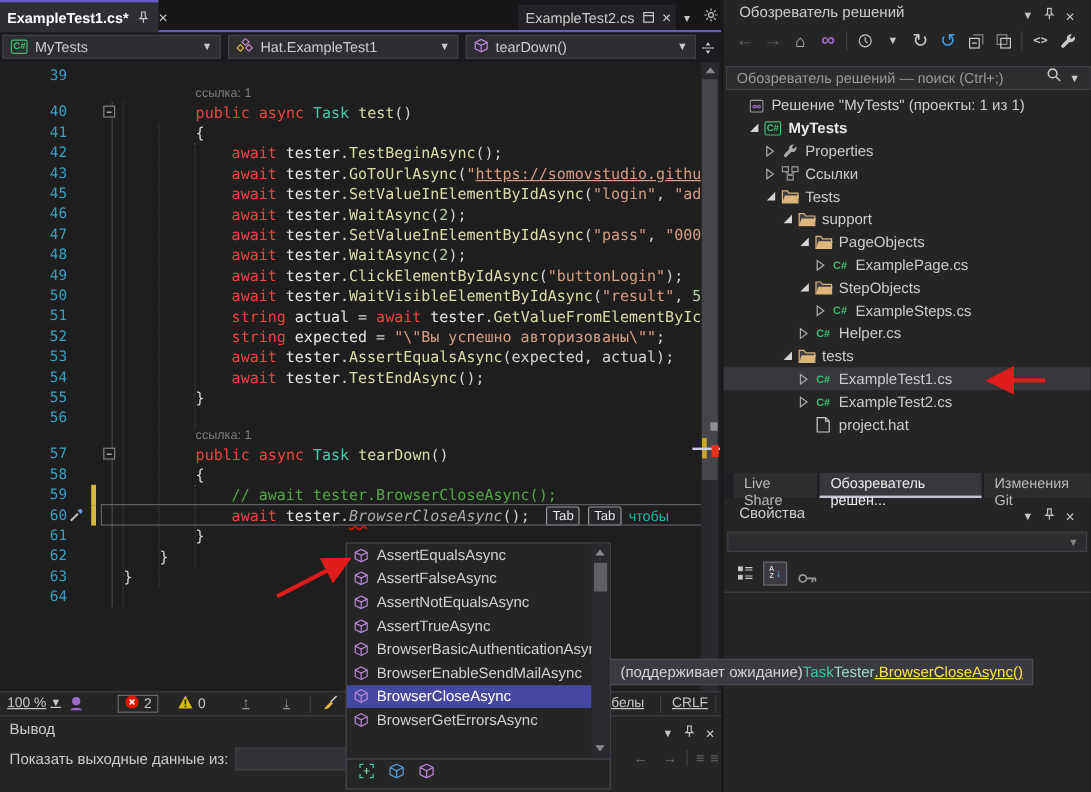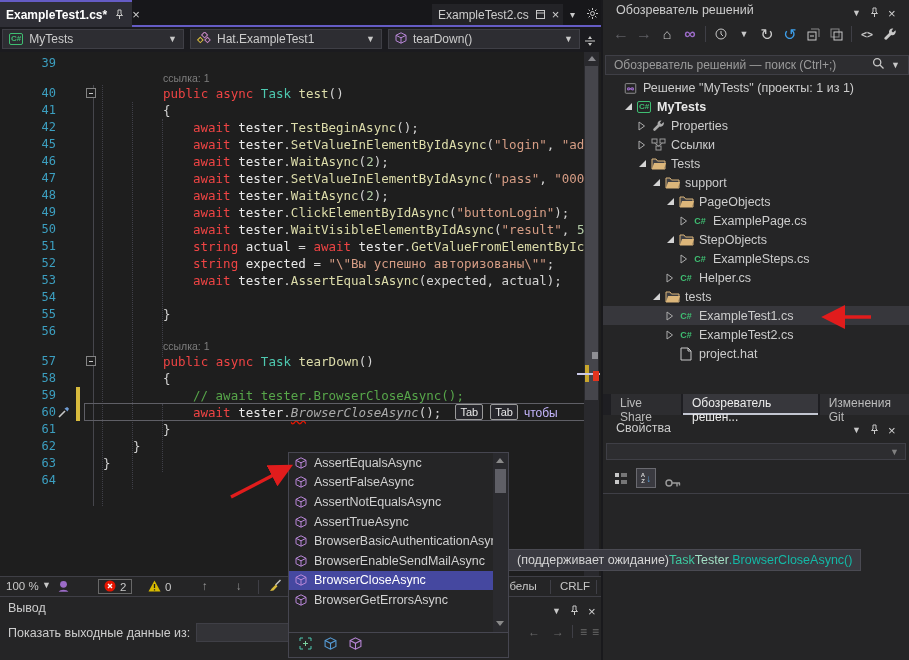--- a/index.html
+++ b/index.html
@@ -53,36 +53,36 @@
   .crow.cur::after{content:"";position:absolute;left:84px;right:2px;top:-1px;bottom:0;
     border:1px solid #5F5F66;pointer-events:none;}
   .lens{height:13px;line-height:13px;font:10.5px "Liberation Sans",sans-serif;color:#7E7E7E;}
   .tk.kw{color:#ef4444;} .tk.ty{color:#4EC9B0;} .tk.me{color:#DCDCAA;} .tk.st{color:#D69D85;}
   .tk.nu{color:#B5CEA8;} .tk.cm{color:#57A64A;} .tk.pl{color:#D4D4D4;} .tk.va{color:#E8E8E8;}
   .tk.gh{color:#ABABAB;font-style:italic;}
   .tk.ur{color:#D69D85;text-decoration:underline;}
   .tk.sq{text-decoration:underline;text-decoration-style:wavy;text-decoration-color:#E51400;text-underline-offset:3px;}
   .kbd{display:inline-block;border:1px solid #9A9A9A;border-radius:2px;padding:0 4px;margin-left:7px;
     font:11px/14px "Liberation Sans",sans-serif;color:#E8E8E8;vertical-align:1px;background:#26262B;}
-  .hinttx{color:#c4b5fd;font:12px "Liberation Sans",sans-serif;margin-left:6px;}
+  .hinttx{color:#14b8a6;font:12px "Liberation Sans",sans-serif;margin-left:6px;}
 
   
   #vsb{position:absolute;left:584px;top:52px;width:15px;height:524px;background:#29292D;}
   #vsb-thumb{position:absolute;left:585px;top:66px;width:13px;height:334px;background:#45454B;}
   #vsb-up{position:absolute;left:588px;top:56px;width:0;height:0;border-left:4px solid transparent;
     border-right:4px solid transparent;border-bottom:5px solid #86868B;}
   #mark-gray{position:absolute;left:592px;top:352px;width:6px;height:7px;background:#8F8F94;}
   #mark-yellow{position:absolute;left:585px;top:365px;width:4px;height:17px;background:#C8A62C;}
   #mark-caret{position:absolute;left:577px;top:373px;width:23px;height:2px;background:#C9C9E8;}
   #mark-red{position:absolute;left:593px;top:371px;width:6px;height:10px;background:#E5341E;}
 
   
   #estatus{position:absolute;left:0;top:576px;width:601px;height:20px;background:#252526;
     border-top:1px solid #3F3F46;font-size:11.5px;color:#C8C8C8;}
-  #estatus .it{position:absolute;top:3px;}
+  #estatus .it{position:absolute;top:3px;text-decoration:underline;}
   #errbox{position:absolute;left:98px;top:2px;height:15px;border:1px solid #686868;
     display:flex;align-items:center;gap:4px;padding:0 5px;}
   #warnit{position:absolute;left:148px;top:2px;height:15px;display:flex;align-items:center;gap:4px;}
   .sep{position:absolute;width:1px;height:14px;background:#3F3F46;top:3px;}
 
   
   #output{position:absolute;left:0;top:596px;width:601px;height:64px;background:#252526;border-top:1px solid #3F3F46;}
   #output .title{position:absolute;left:8px;top:4px;font-size:12.5px;color:#CCC;}
   #out-combo{position:absolute;left:196px;top:26px;width:224px;height:19px;background:#333337;border:1px solid #3F3F46;}
   #output .lbl{position:absolute;left:8px;top:29px;font-size:12.5px;color:#CCC;}
@@ -131,21 +131,21 @@
     border-right:4px solid transparent;border-bottom:5px solid #8A8A8A;}
   #pop-sb .thumb{position:absolute;left:2px;top:16px;width:11px;height:24px;background:#5F5F66;}
   #pop-sb .dn{position:absolute;left:3px;bottom:6px;width:0;height:0;border-left:4px solid transparent;
     border-right:4px solid transparent;border-top:5px solid #8A8A8A;}
   #popfooter{position:absolute;left:288px;top:632px;width:221px;height:26px;background:#252526;
     border:1px solid #464650;display:flex;align-items:center;gap:12px;padding-left:10px;z-index:50;}
 
   
   #qtip{position:absolute;left:508px;top:549px;height:22px;background:#3A3A41;border:1px solid #4A4A52;
     display:flex;align-items:center;padding:0 8px;font-size:12.5px;white-space:nowrap;z-index:48;}
-  #qtip .t1{color:#D4D4D4;} #qtip .t2{color:#3DC9A0;} #qtip .t3{color:#A3DEC4;} #qtip .t4{color:#14b8a6;}
+  #qtip .t1{color:#D4D4D4;} #qtip .t2{color:#3DC9A0;} #qtip .t3{color:#A3DEC4;} #qtip .t4{color:#fde047;text-decoration:underline;}
 
   #annot{position:absolute;left:0;top:0;z-index:90;pointer-events:none;}
 </style>
 </head>
 <body>
 
 <div id="app">
 
   <div id="tabrow">
     <div id="tab-active">
@@ -237,20 +237,25 @@
           <span class="lnum">41</span>
           <span class="gut"></span>
           <span class="ccode" style="padding-left: 60px;"><span class="tk pl">{</span></span>
         </div>
         <div class="crow">
           <span class="lnum">42</span>
           <span class="gut"></span>
           <span class="ccode" style="padding-left: 90px;"><span class="tk kw">await</span><span class="tk pl"> </span><span class="tk va">tester</span><span class="tk pl">.</span><span class="tk me">TestBeginAsync</span><span class="tk pl">();</span></span>
         </div>
         <div class="crow">
+          <span class="lnum">43</span>
+          <span class="gut"></span>
+          <span class="ccode" style="padding-left: 90px;"><span class="tk kw">await</span><span class="tk pl"> </span><span class="tk va">tester</span><span class="tk pl">.</span><span class="tk me">GoToUrlAsync</span><span class="tk pl">(</span><span class="tk st">"</span><span class="tk ur">https://somovstudio.githu</span></span>
+        </div>
+        <div class="crow">
           <span class="lnum">45</span>
           <span class="gut"></span>
           <span class="ccode" style="padding-left: 90px;"><span class="tk kw">await</span><span class="tk pl"> </span><span class="tk va">tester</span><span class="tk pl">.</span><span class="tk me">SetValueInElementByIdAsync</span><span class="tk pl">(</span><span class="tk st">"login"</span><span class="tk pl">, </span><span class="tk st">"ad</span></span>
         </div>
         <div class="crow">
           <span class="lnum">46</span>
           <span class="gut"></span>
           <span class="ccode" style="padding-left: 90px;"><span class="tk kw">await</span><span class="tk pl"> </span><span class="tk va">tester</span><span class="tk pl">.</span><span class="tk me">WaitAsync</span><span class="tk pl">(</span><span class="tk nu">2</span><span class="tk pl">);</span></span>
         </div>
         <div class="crow">
@@ -284,20 +289,21 @@
           <span class="ccode" style="padding-left: 90px;"><span class="tk kw">string</span><span class="tk pl"> </span><span class="tk va">expected</span><span class="tk pl"> = </span><span class="tk st">"\"Вы успешно авторизованы\""</span><span class="tk pl">;</span></span>
         </div>
         <div class="crow">
           <span class="lnum">53</span>
           <span class="gut"></span>
           <span class="ccode" style="padding-left: 90px;"><span class="tk kw">await</span><span class="tk pl"> </span><span class="tk va">tester</span><span class="tk pl">.</span><span class="tk me">AssertEqualsAsync</span><span class="tk pl">(</span><span class="tk pl">expected</span><span class="tk pl">, </span><span class="tk pl">actual</span><span class="tk pl">);</span></span>
         </div>
         <div class="crow">
           <span class="lnum">54</span>
           <span class="gut"></span>
+          <span class="ccode" style="padding-left: 90px;"><span class="tk kw">await</span><span class="tk pl"> </span><span class="tk va">tester</span><span class="tk pl">.</span><span class="tk me">TestEndAsync</span><span class="tk pl">();</span></span>
         </div>
         <div class="crow">
           <span class="lnum">55</span>
           <span class="gut"></span>
           <span class="ccode" style="padding-left: 60px;"><span class="tk pl">}</span></span>
         </div>
         <div class="crow">
           <span class="lnum">56</span>
           <span class="gut"></span>
           <span class="ccode" style="padding-left: 0px;"></span>

